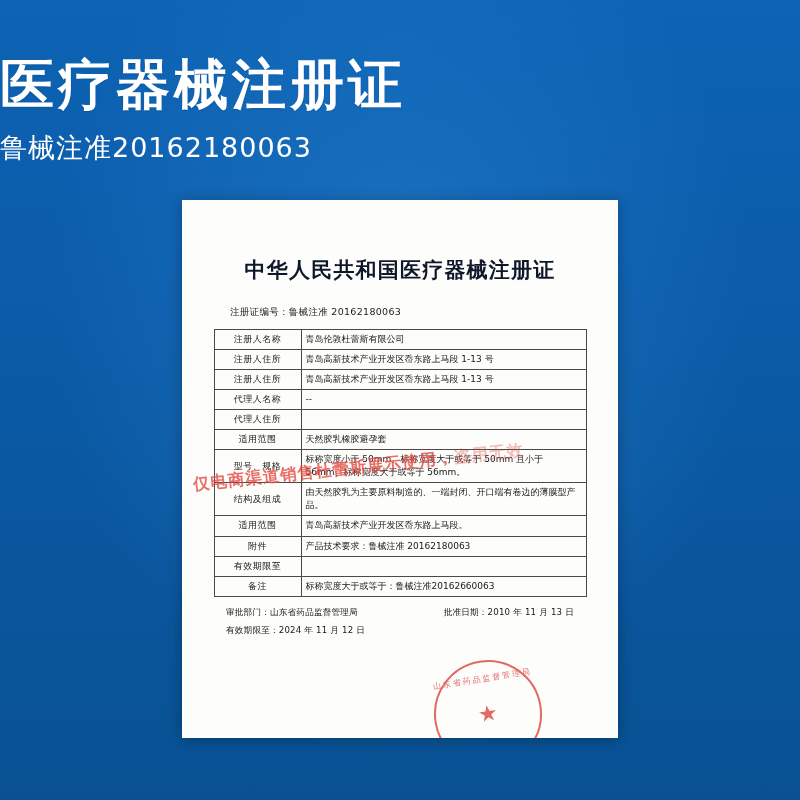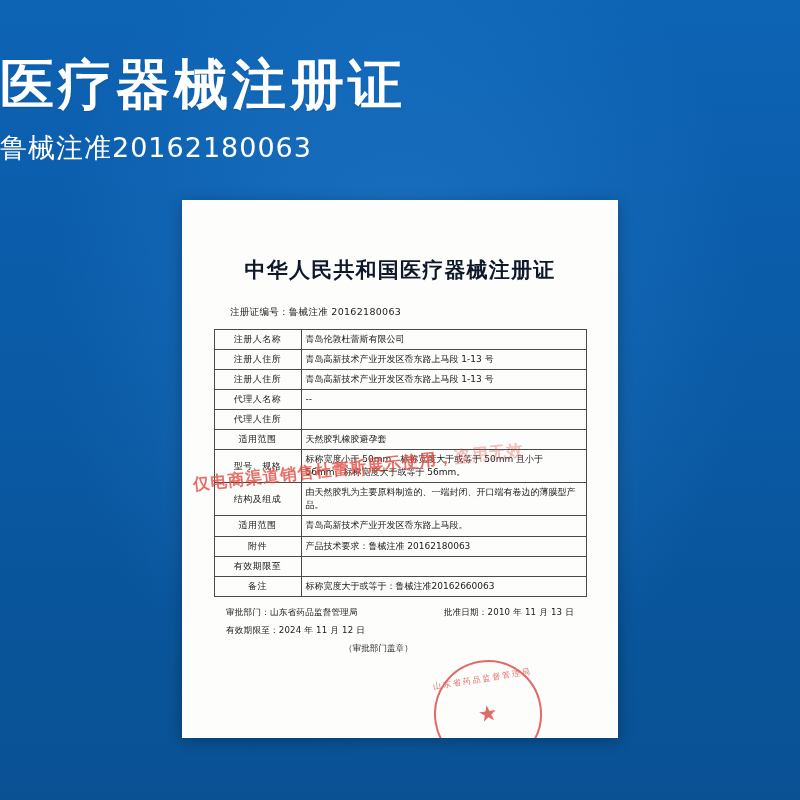--- a/index.html
+++ b/index.html
@@ -273,21 +273,20 @@
 
       <div class="cert-footer">
         <div class="row">
           <span class="left">审批部门：山东省药品监督管理局</span>
           <span class="right">批准日期：2010 年 11 月 13 日</span>
         </div>
         <div class="row">
           <span class="left">有效期限至：2024 年 11 月 12 日</span>
           <span class="right"></span>
         </div>
-        <div class="seal-label">（审批部门盖章）</div>
       </div>
 
       <div class="watermark">
         <span>仅电商渠道销售杜蕾斯展示使用，</span><span class="wm-tail">盗用无效</span>
       </div>
 
       <div class="seal">
         <div class="seal-top">山东省药品监督管理局</div>
         <div class="star">★</div>
         <div class="seal-bottom">医疗器械注册专用章</div>

